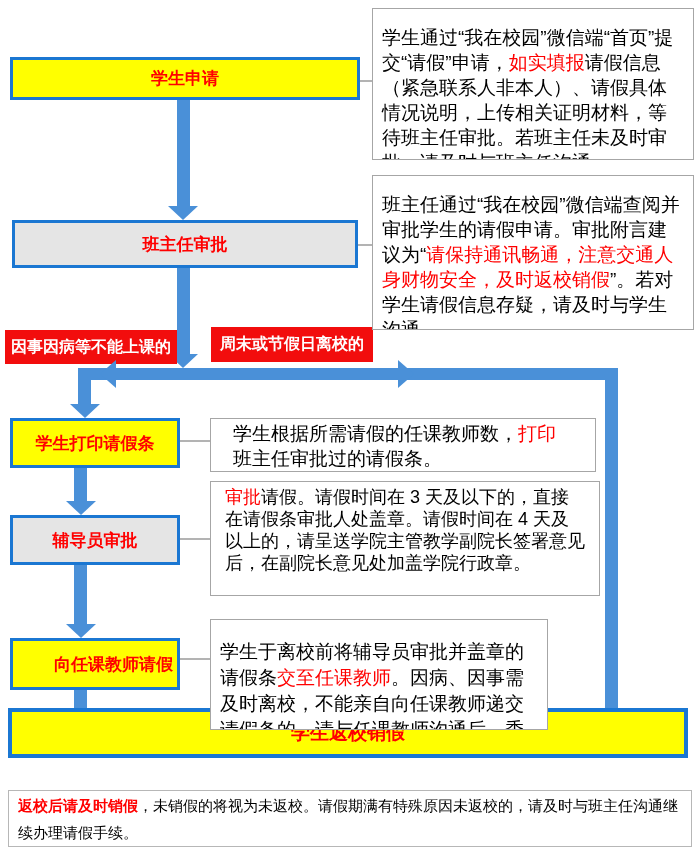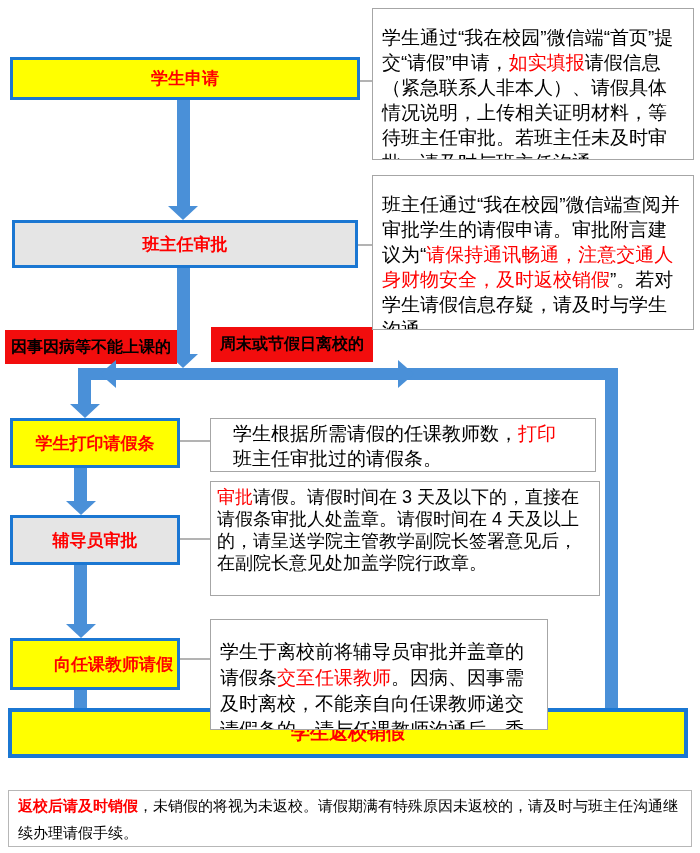--- a/index.html
+++ b/index.html
@@ -14,21 +14,21 @@
   body{background:#ffffff;font-family:"Liberation Sans", sans-serif;}
   .canvas{position:relative;width:700px;height:853px;background:#ffffff;overflow:hidden;}
 
   
   .fbox{position:absolute;border:3px solid var(--bblue);display:flex;align-items:center;justify-content:center;
         font-weight:bold;color:var(--fred);font-size:17px;background:#e5e5e5;text-align:center;}
   .fbox.yellow{background:var(--yellow);}
   .fbox.big{border-width:4px;font-size:19px;}
 
   
-  .blabel{position:absolute;background:var(--lredbg);color:#000000;font-weight:bold;font-size:16px;
+  .blabel{position:absolute;background:var(--lredbg);color:#ffffff;font-weight:bold;font-size:16px;
           display:flex;align-items:center;justify-content:center;text-align:right;}
 
   
   .desc{position:absolute;border:1px solid var(--descborder);background:#ffffff;color:#000000;
         overflow:hidden;letter-spacing:0;}
   .d-big{font-size:19px;line-height:25px;padding:16px 9px;}
   .red-em{color:var(--fred);}
   .note-bottom .red-em{font-weight:bold;}
 
   
@@ -106,19 +106,19 @@
   <div class="tline" style="left:180px;top:440px;width:30px;"></div>
   <div class="tline" style="left:180px;top:538px;width:30px;"></div>
   <div class="tline" style="left:180px;top:658px;width:30px;"></div>
 
   <div class="desc d-big" style="left:372px;top:8px;width:322px;height:152px;"><span>学生通过“我在校园”微信端“首页”提交“请假”申请，</span><span class="red-em">如实填报</span><span>请假信息（紧急联系人非本人）、请假具体情况说明，上传相关证明材料，等待班主任审批。若班主任未及时审批，请及时与班主任沟通。</span></div>
 
   <div class="desc d-big" style="left:372px;top:175px;width:322px;height:155px;"><span>班主任通过“我在校园”微信端查阅并审批学生的请假申请。审批附言建议为“</span><span class="red-em">请保持通讯畅通，注意交通人身财物安全，及时返校销假</span><span>”。若对学生请假信息存疑，请及时与学生沟通。</span></div>
 
   <div class="desc" style="left:210px;top:418px;width:386px;height:54px;font-size:19px;line-height:25px;padding:2px 22px;"><span>学生根据所需请假的任课教师数，</span><span class="red-em">打印</span><span>班主任审批过的请假条。</span></div>
 
-  <div class="desc" style="left:210px;top:481px;width:390px;height:115px;font-size:18px;line-height:22px;padding:4px 6px;"><span class="red-em">审批</span><span>请假。请假时间在 3 天及以下的，直接在请假条审批人处盖章。请假时间在 4 天及以上的，请呈送学院主管教学副院长签署意见后，在副院长意见处加盖学院行政章。</span></div>
+  <div class="desc" style="left:210px;top:481px;width:390px;height:115px;font-size:18px;line-height:22px;padding:4px 14px;"><span class="red-em">审批</span><span>请假。请假时间在 3 天及以下的，直接在请假条审批人处盖章。请假时间在 4 天及以上的，请呈送学院主管教学副院长签署意见后，在副院长意见处加盖学院行政章。</span></div>
 
   <div class="desc" style="left:210px;top:619px;width:338px;height:111px;font-size:19px;line-height:26px;padding:19px 9px;"><span>学生于离校前将辅导员审批并盖章的请假条</span><span class="red-em">交至任课教师</span><span>。因病、因事需及时离校，不能亲自向任课教师递交请假条的，请与任课教师沟通后，委托同学代交请假条。</span></div>
 
   <div class="desc note-bottom" style="left:8px;top:790px;width:684px;height:57px;font-size:15px;line-height:27px;padding:1px 9px;border-color:#b7b7b7;"><span class="red-em">返校后请及时销假</span><span>，未销假的将视为未返校。请假期满有特殊原因未返校的，请及时与班主任沟通继续办理请假手续。</span></div>
 
 </div>
 
 </body></html>

